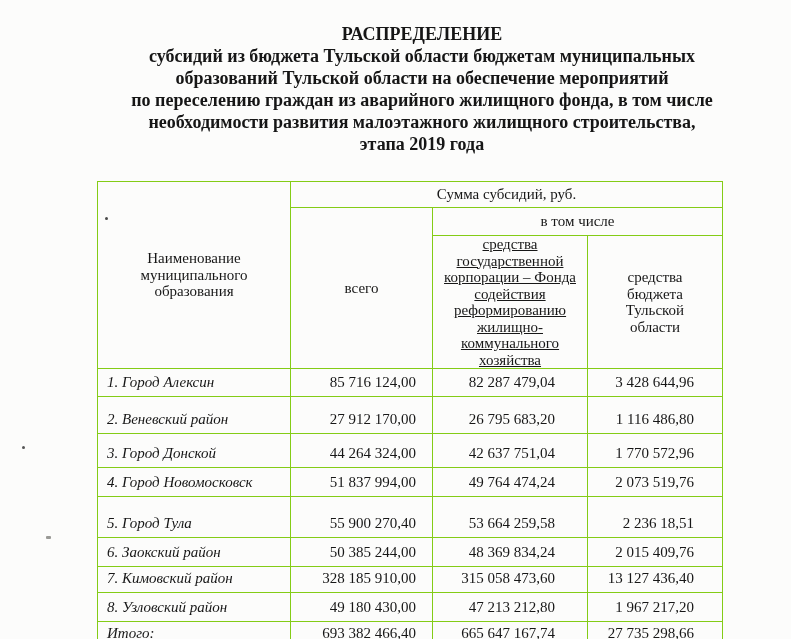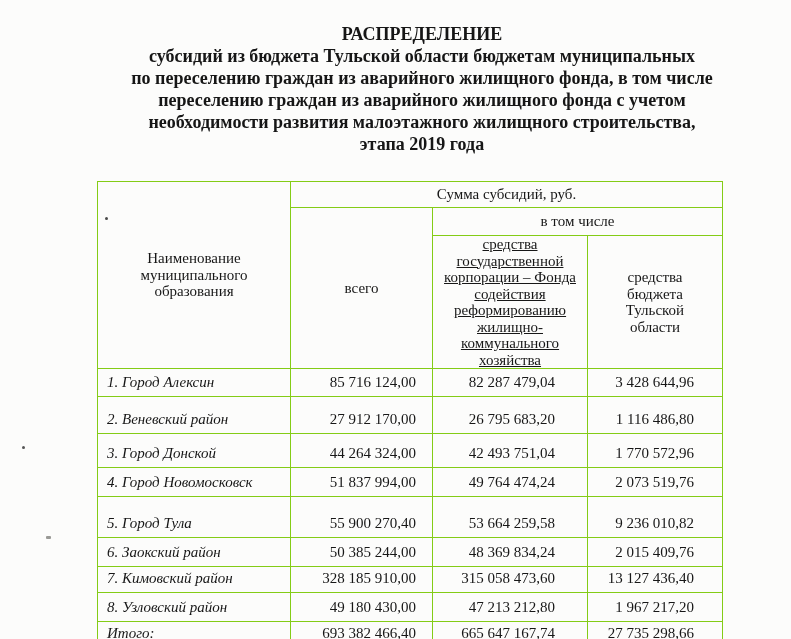--- a/index.html
+++ b/index.html
@@ -99,22 +99,22 @@
   .speck-a { left: 105px; top: 217px; width: 3px; height: 3px; }
   .speck-b { left: 22px;  top: 446px; width: 3px; height: 3px; background: #555; }
   .speck-c { left: 46px;  top: 536px; width: 5px; height: 3px; background: #9a9a96; border-radius: 1px; }
 </style>
 </head>
 <body>
 
 <div class="title-block">
   <div class="title-line">РАСПРЕДЕЛЕНИЕ</div>
   <div class="title-line">субсидий из бюджета Тульской области бюджетам муниципальных</div>
+  <div class="title-line">образований Тульской области на обеспечение мероприятий</div>
   <div class="title-line">по переселению граждан из аварийного жилищного фонда, в том числе</div>
-  <div class="title-line">переселению граждан из аварийного жилищного фонда с учетом</div>
   <div class="title-line">необходимости развития малоэтажного жилищного строительства,</div>
   <div class="title-line">этапа 2019 года</div>
 </div>
 
 <table class="doc-table">
   <colgroup>
     <col style="width:193px">
     <col style="width:142px">
     <col style="width:155px">
     <col style="width:135px">
@@ -144,34 +144,34 @@
     </tr>
     <tr>
       <td class="cell-name">2. Веневский район</td>
       <td class="cell-num cell-total">27 912 170,00</td>
       <td class="cell-num cell-fund">26 795 683,20</td>
       <td class="cell-num cell-region">1 116 486,80</td>
     </tr>
     <tr>
       <td class="cell-name">3. Город Донской</td>
       <td class="cell-num cell-total">44 264 324,00</td>
-      <td class="cell-num cell-fund">42 493 751,04</td>
+      <td class="cell-num cell-fund">42 637 751,04</td>
       <td class="cell-num cell-region">1 770 572,96</td>
     </tr>
     <tr>
       <td class="cell-name">4. Город Новомосковск</td>
       <td class="cell-num cell-total">51 837 994,00</td>
       <td class="cell-num cell-fund">49 764 474,24</td>
       <td class="cell-num cell-region">2 073 519,76</td>
     </tr>
     <tr>
       <td class="cell-name">5. Город Тула</td>
       <td class="cell-num cell-total">55 900 270,40</td>
       <td class="cell-num cell-fund">53 664 259,58</td>
-      <td class="cell-num cell-region">9 236 010,82</td>
+      <td class="cell-num cell-region">2 236 18,51</td>
     </tr>
     <tr>
       <td class="cell-name">6. Заокский район</td>
       <td class="cell-num cell-total">50 385 244,00</td>
       <td class="cell-num cell-fund">48 369 834,24</td>
       <td class="cell-num cell-region">2 015 409,76</td>
     </tr>
     <tr>
       <td class="cell-name">7. Кимовский район</td>
       <td class="cell-num cell-total">328 185 910,00</td>

